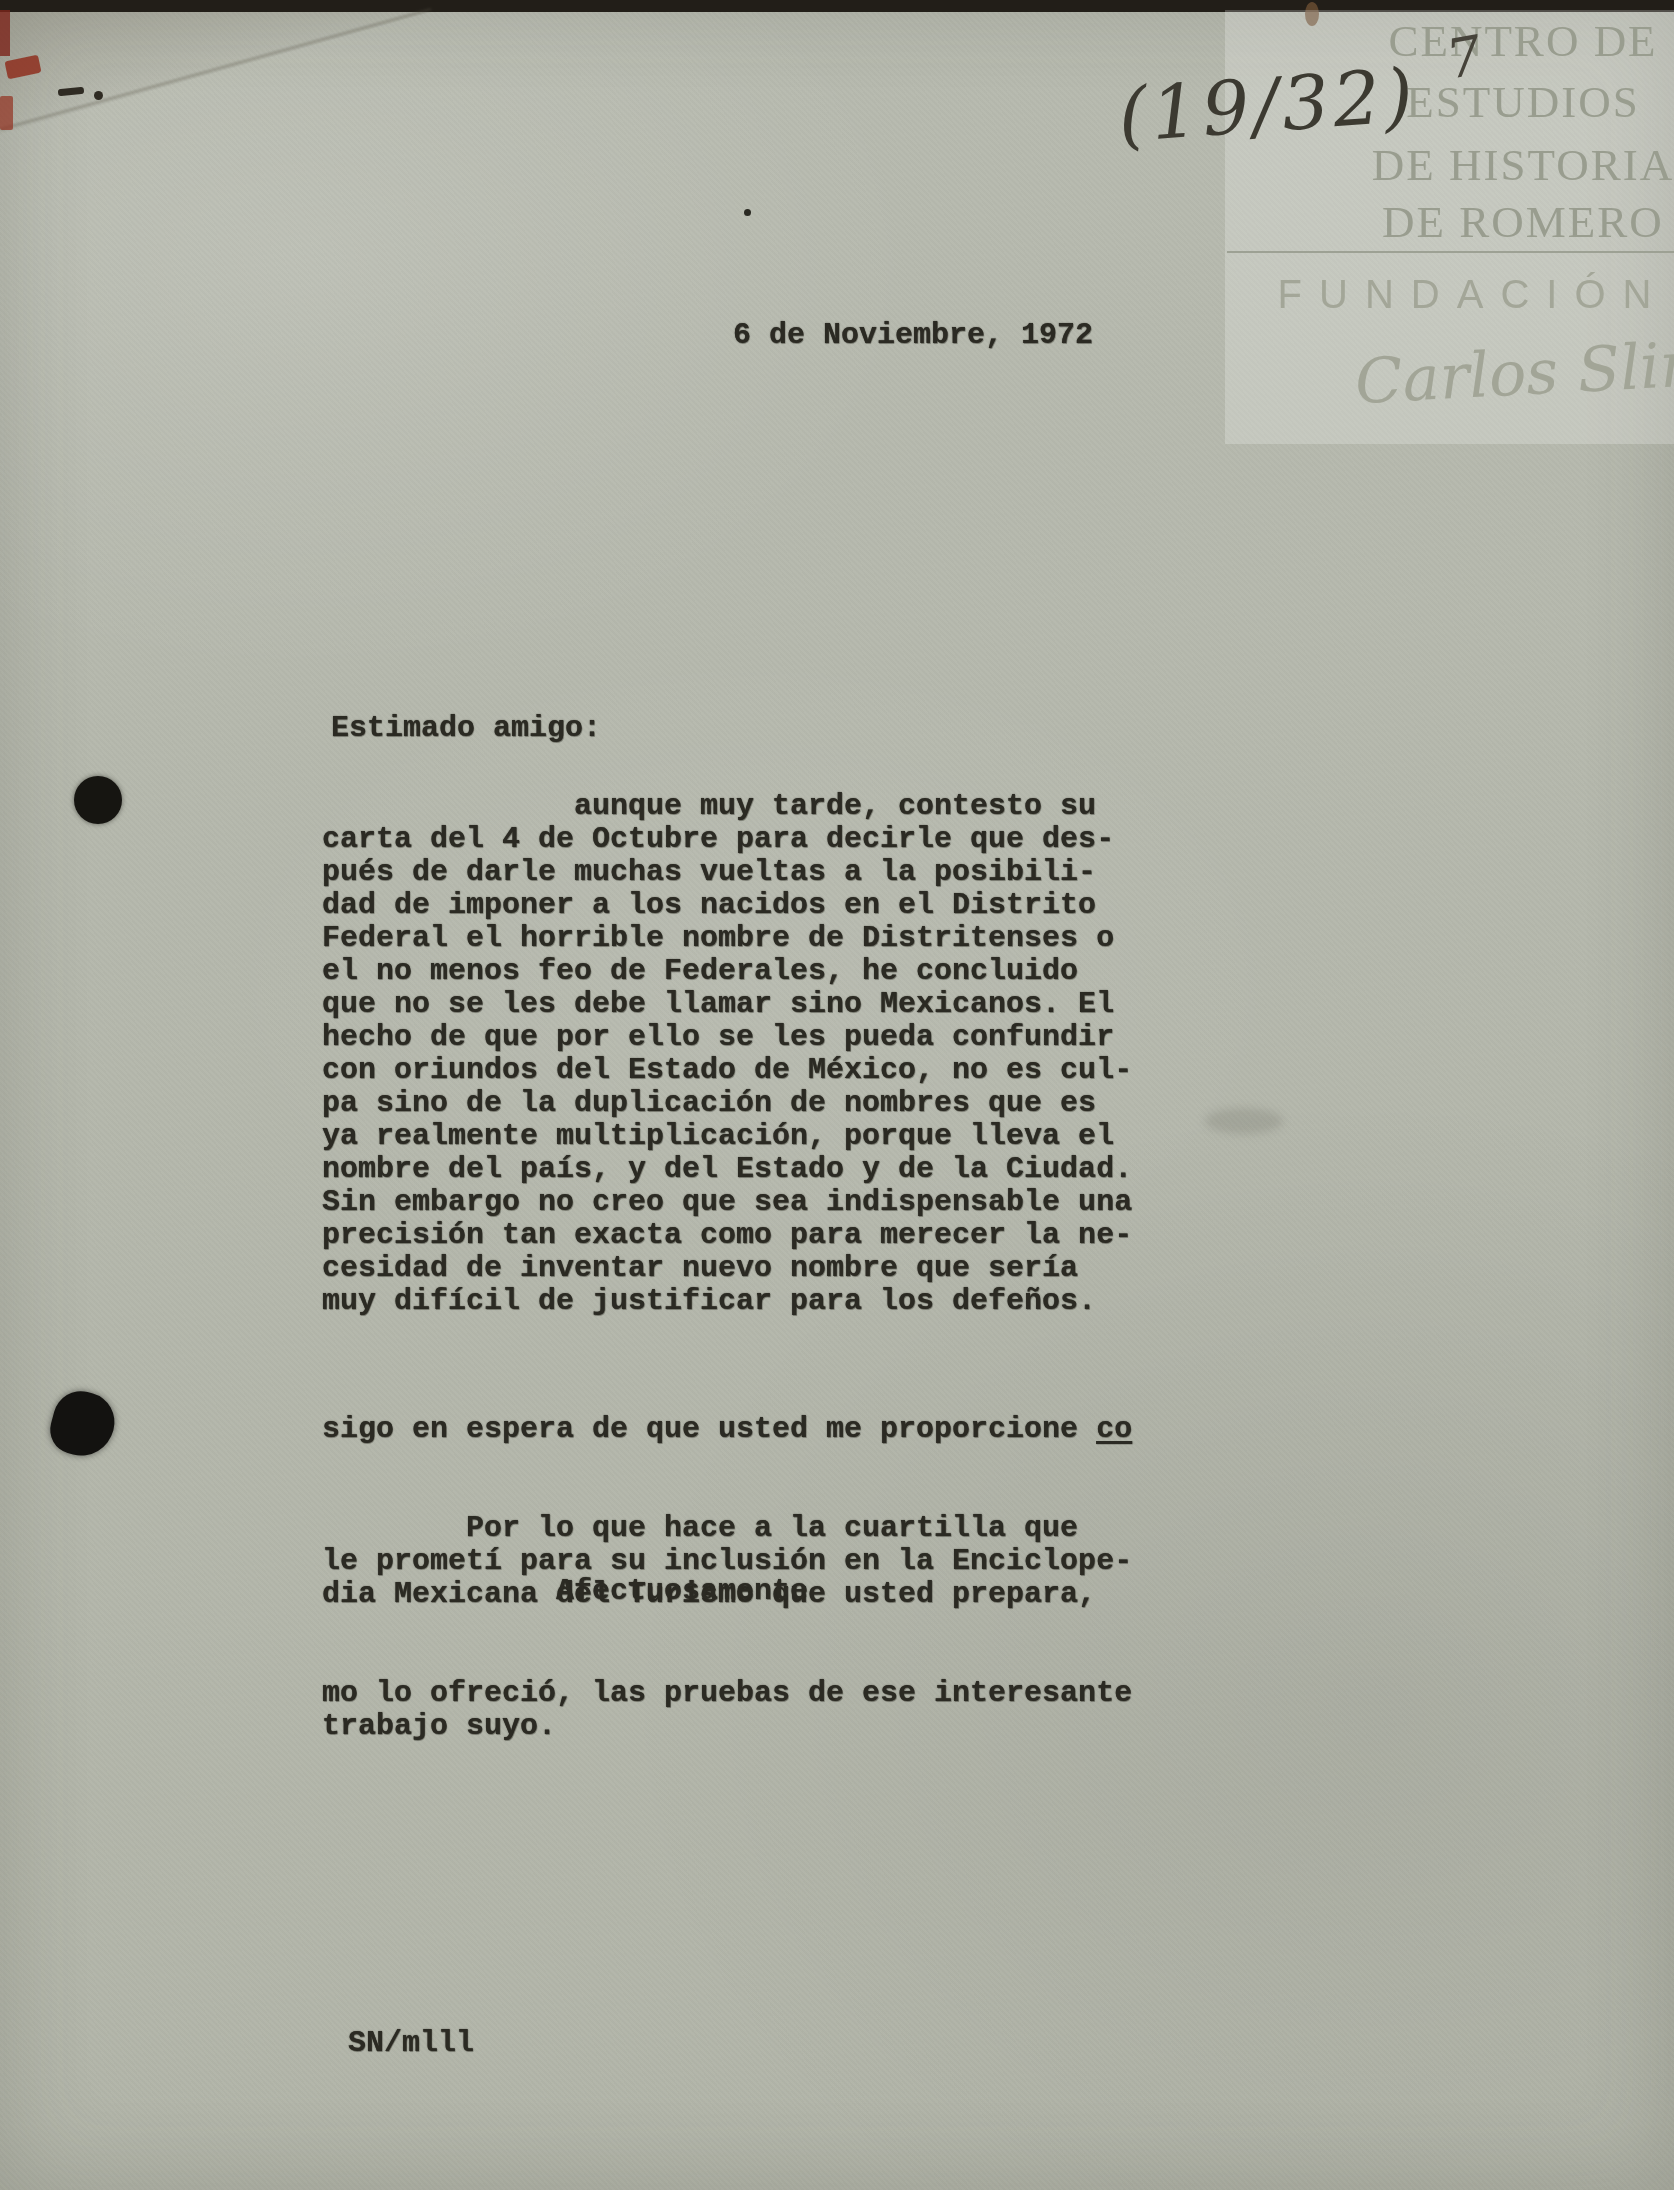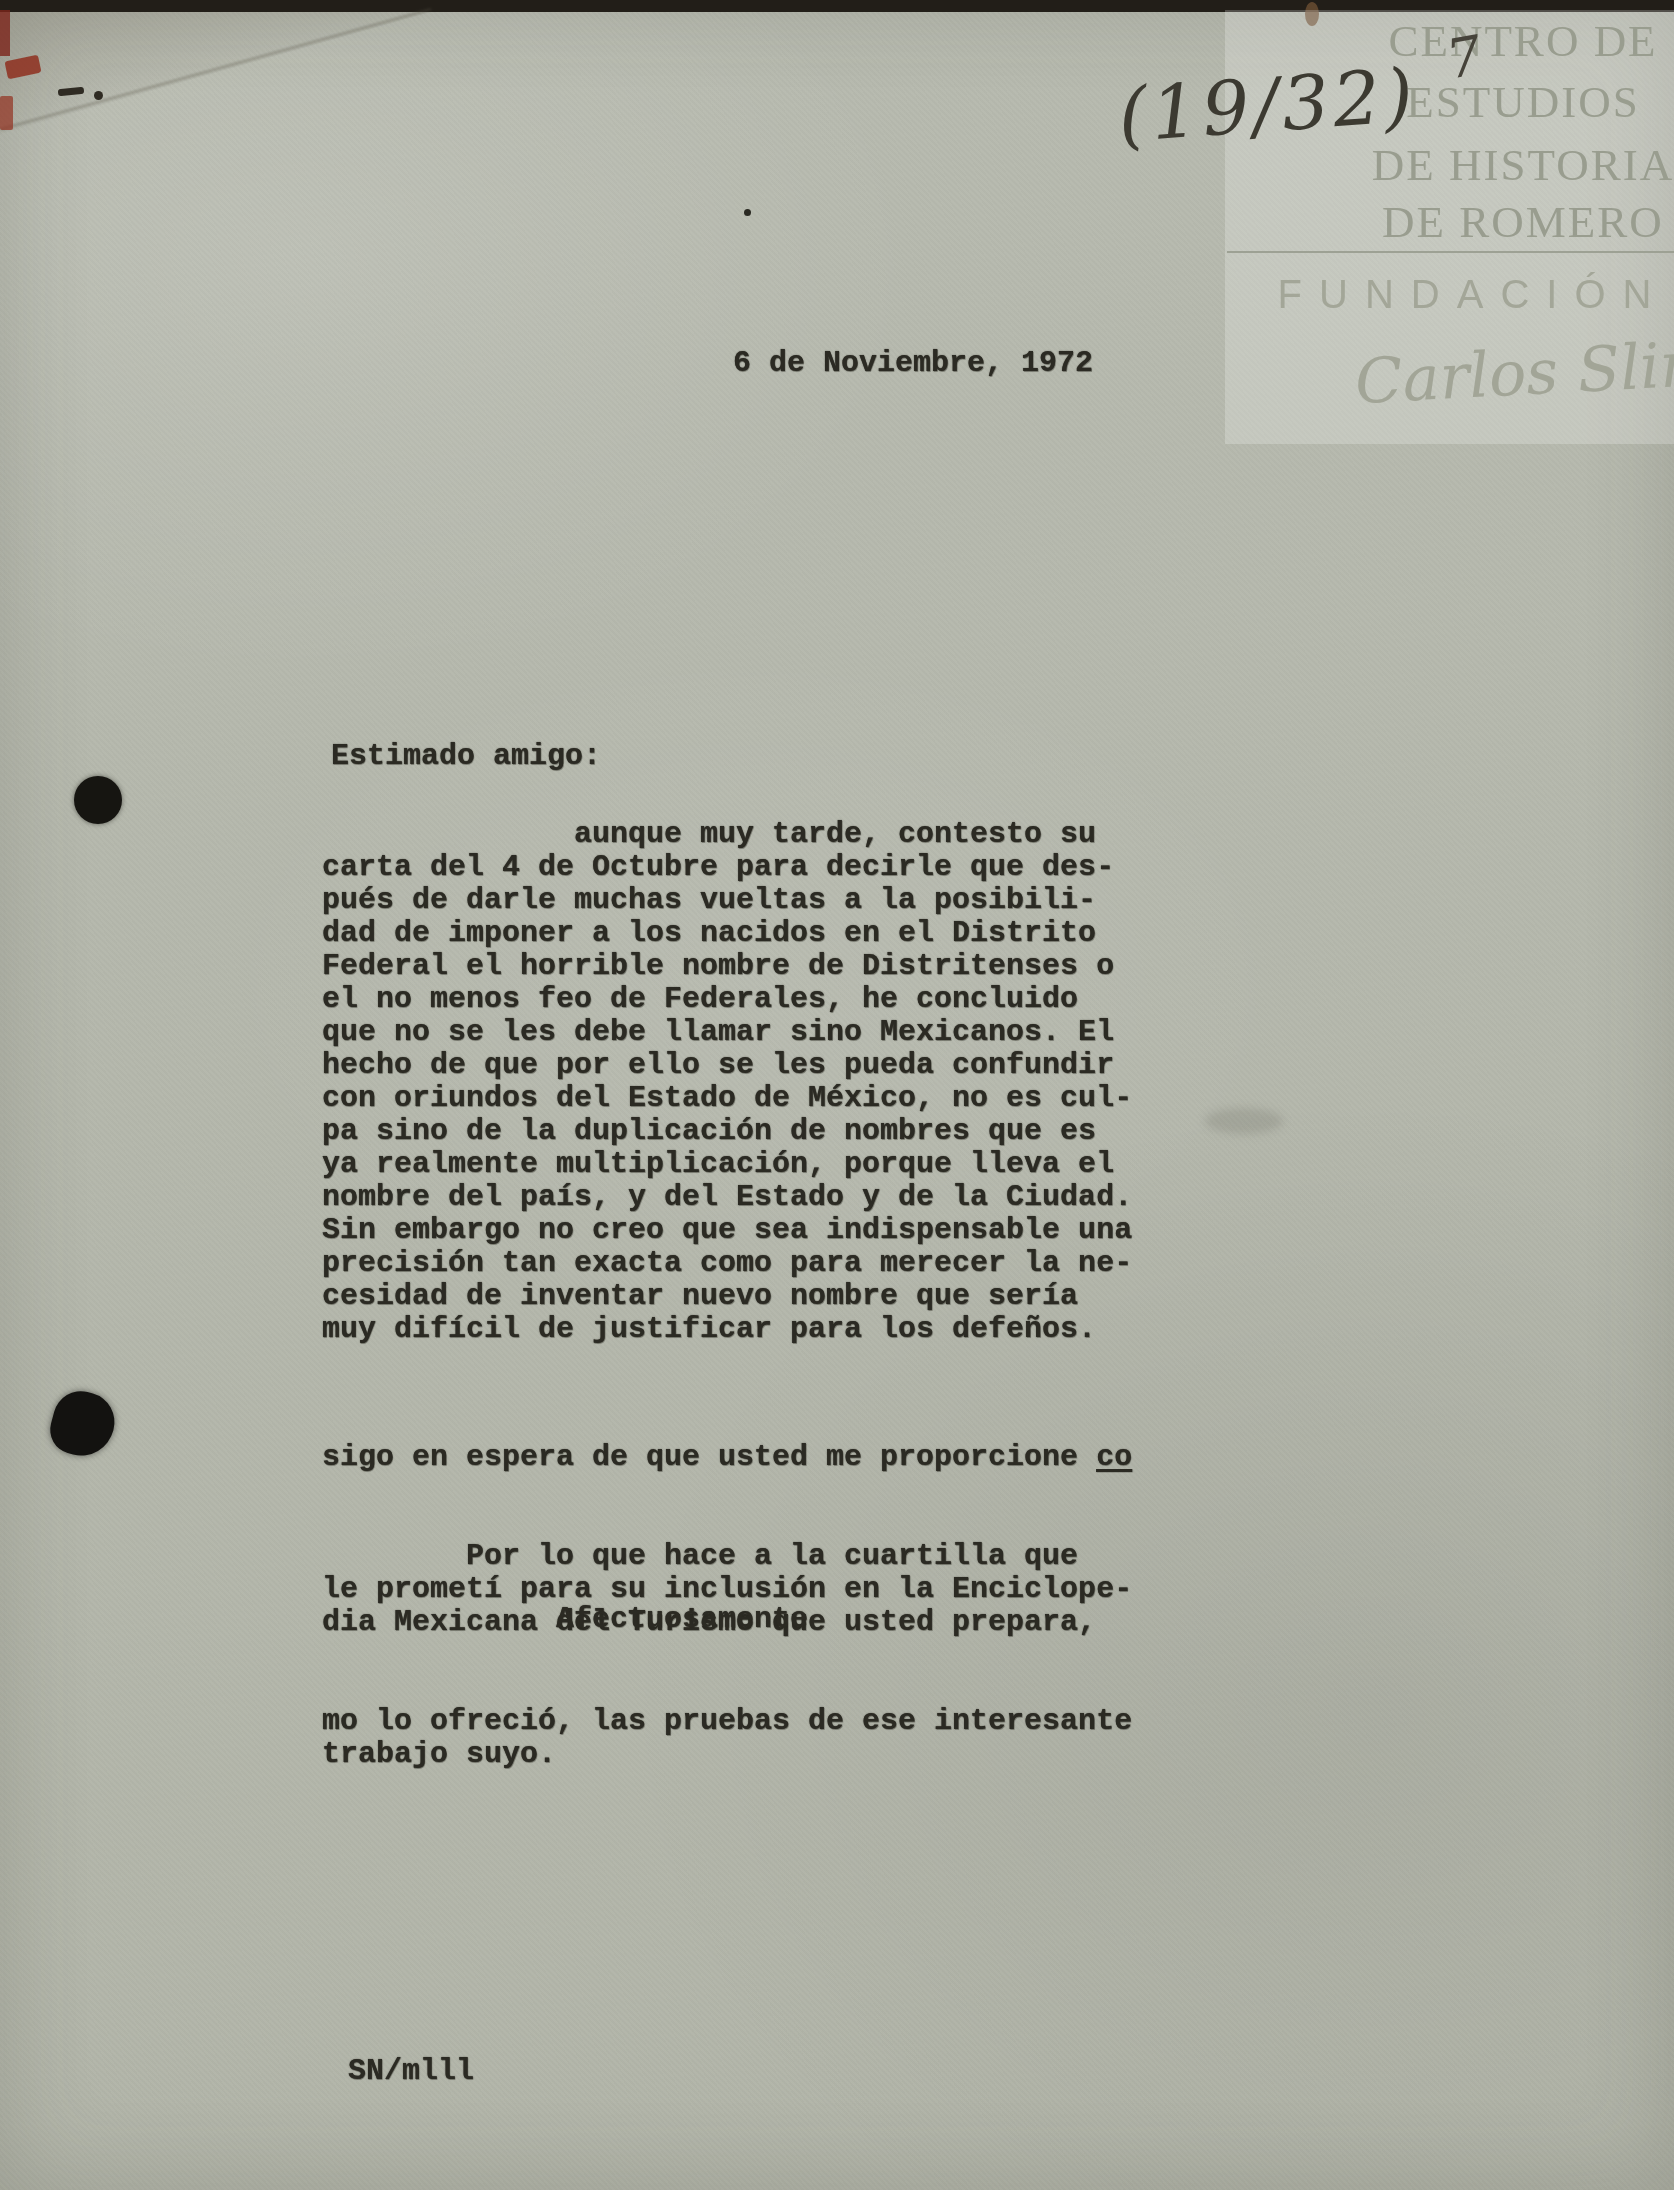--- a/index.html
+++ b/index.html
@@ -50,21 +50,21 @@
   .wm-signature{position:absolute;left:130px;right:4px;top:326px;text-align:center;
     font-family:"DejaVu Serif","Liberation Serif",serif;font-style:italic;font-size:62px;
     color:#a2a597;transform:rotate(-3deg);white-space:nowrap;}
   
   .ink{font-family:"DejaVu Serif","Liberation Serif",serif;font-style:italic;color:#3c3a31;white-space:nowrap;}
   .annot-fraction{left:1118px;top:62px;font-size:74px;letter-spacing:4px;transform:rotate(-4deg);}
   .annot-seven{left:1447px;top:26px;font-size:54px;color:#46433a;transform:rotate(-10deg);}
   
   .tw{position:absolute;font-family:"Liberation Mono","DejaVu Sans Mono",monospace;
     font-size:30px;line-height:33px;font-weight:700;color:#2b2a23;white-space:pre;
-    text-shadow:0 0 1.2px rgba(43,42,34,0.85), 0.6px 0.6px 0.6px rgba(43,42,34,0.35);margin-top:28px;}
+    text-shadow:0 0 1.2px rgba(43,42,34,0.85), 0.6px 0.6px 0.6px rgba(43,42,34,0.35);}
   .date{left:733px;top:319px;}
   .recipient{left:322px;top:486px;}
   .salutation{left:331px;top:712px;text-align:center;}
   .para1{left:322px;top:790px;}
   .para2{left:322px;top:1347px;}
   .closing{left:556px;top:1575px;}
   .reference{left:348px;top:2027px;}
   .u{text-decoration:underline;text-underline-offset:4px;text-decoration-thickness:2.5px;}
 </style>
 </head>

